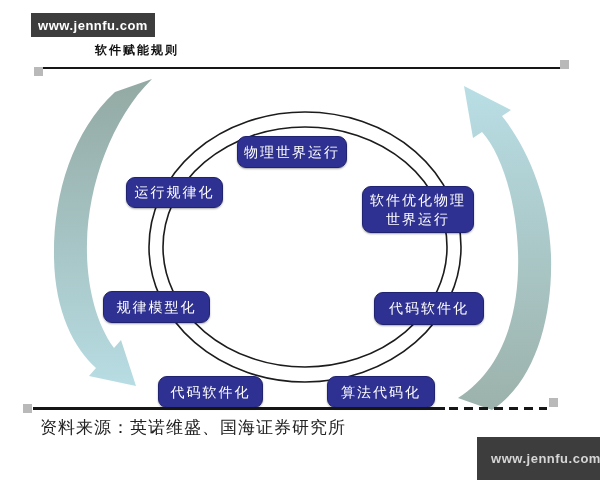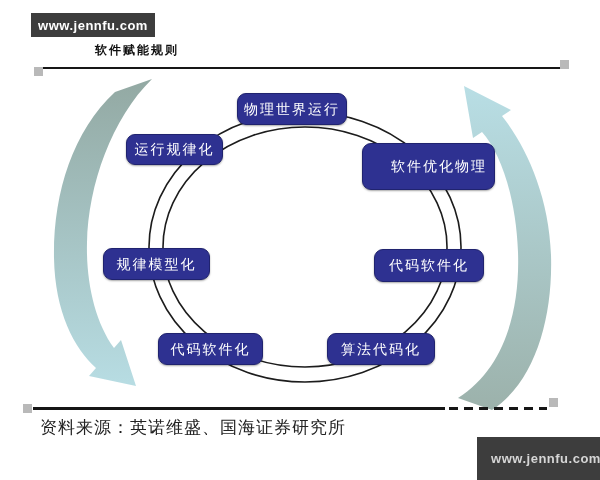--- a/index.html
+++ b/index.html
@@ -35,23 +35,24 @@
   .diagram-svg{position:absolute;left:0;top:0;}
   
   .node{
     position:absolute;background:var(--node-fill,#2e3191);
     border:1px solid #20236f;border-radius:9px;
     color:var(--node-text,#ffffff);
     font-family:"Liberation Serif",serif;font-size:14px;
     display:flex;flex-direction:column;align-items:center;justify-content:center;
     letter-spacing:2px;line-height:19px;text-align:center;
     box-shadow:0 1px 2px rgba(0,0,0,0.35);
+    margin-top:43px;
   }
   .node-top{left:237px;top:93px;width:108px;height:30px;}
-  .node-top-right{left:362px;top:143px;width:110px;height:45px;padding-left:21px;}
+  .node-top-right{left:362px;top:143px;width:110px;height:45px;}
   .node-right{left:374px;top:249px;width:108px;height:31px;}
   .node-bottom-right{left:327px;top:333px;width:106px;height:30px;}
   .node-bottom-left{left:158px;top:333px;width:103px;height:30px;}
   .node-left{left:103px;top:248px;width:105px;height:30px;}
   .node-top-left{left:126px;top:134px;width:95px;height:29px;}
   
   .source{
     position:absolute;left:40px;top:416px;
     font-family:"Liberation Serif",serif;font-size:17px;color:#222222;
     letter-spacing:1px;white-space:nowrap;
@@ -107,20 +108,21 @@
   <ellipse cx="305" cy="247" rx="156" ry="135" fill="none" stroke="#1c1c1c" stroke-width="1.6"></ellipse>
   <ellipse cx="305" cy="247" rx="142" ry="120" fill="none" stroke="#1c1c1c" stroke-width="1.6"></ellipse>
 </svg>
 
 <div class="node node-top">
   <span>物理世界运行</span>
 </div>
 
 <div class="node node-top-right">
   <span>软件优化物理</span>
+  <span>世界运行</span>
 </div>
 
 <div class="node node-right">
   <span>代码软件化</span>
 </div>
 
 <div class="node node-bottom-right">
   <span>算法代码化</span>
 </div>
 

